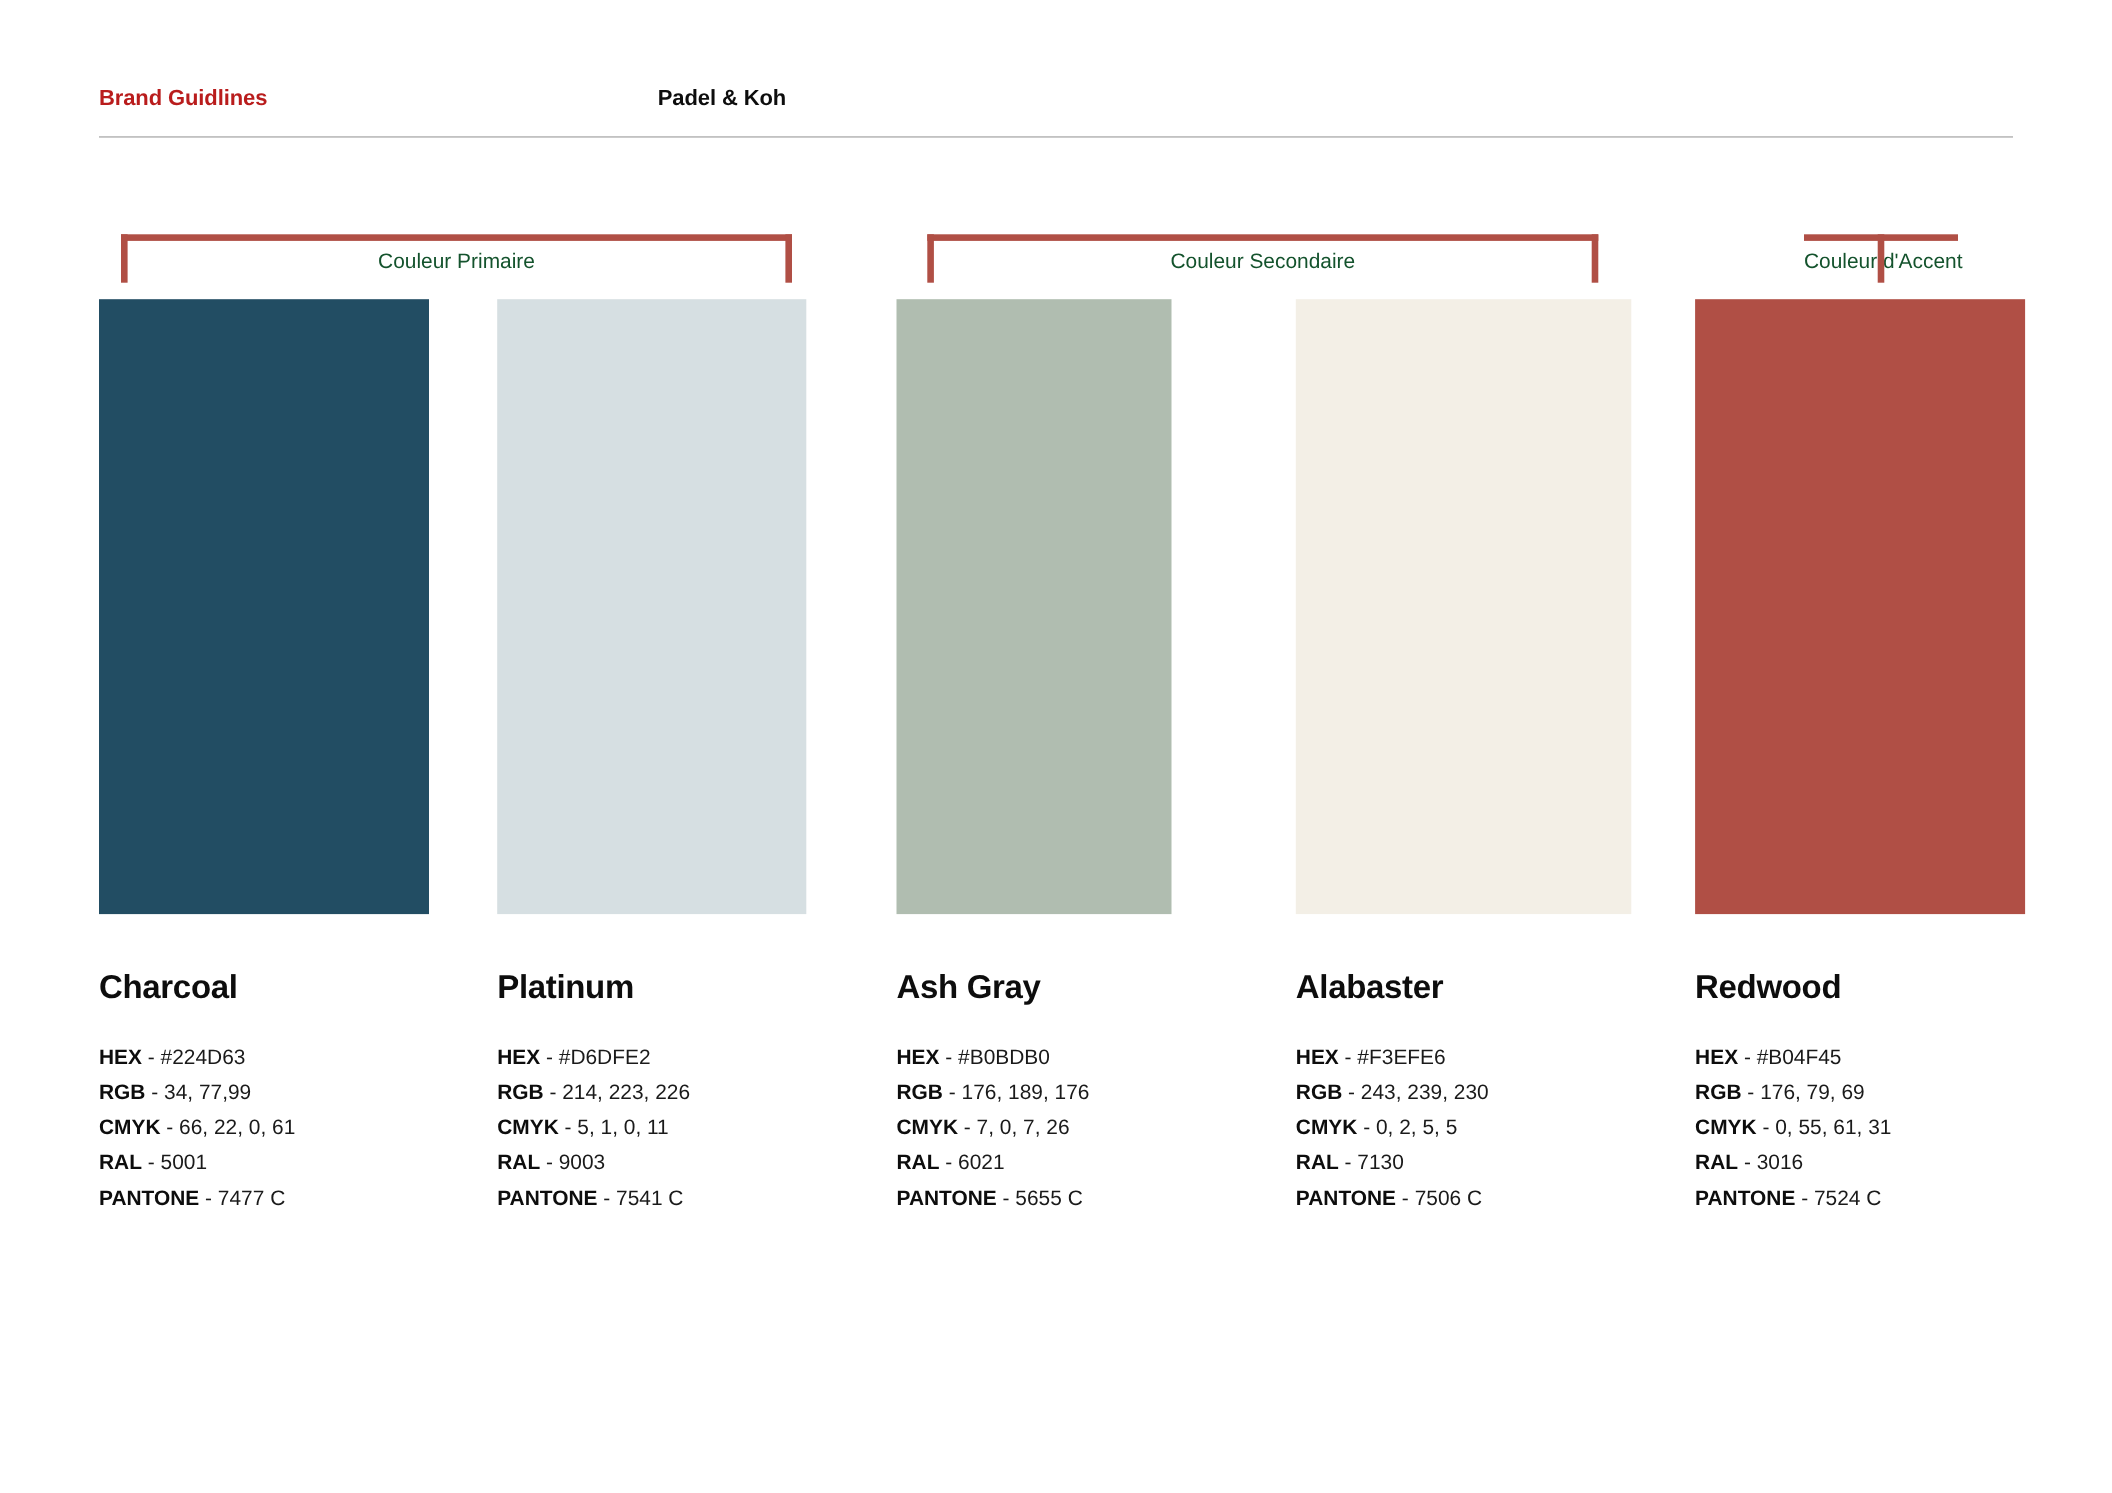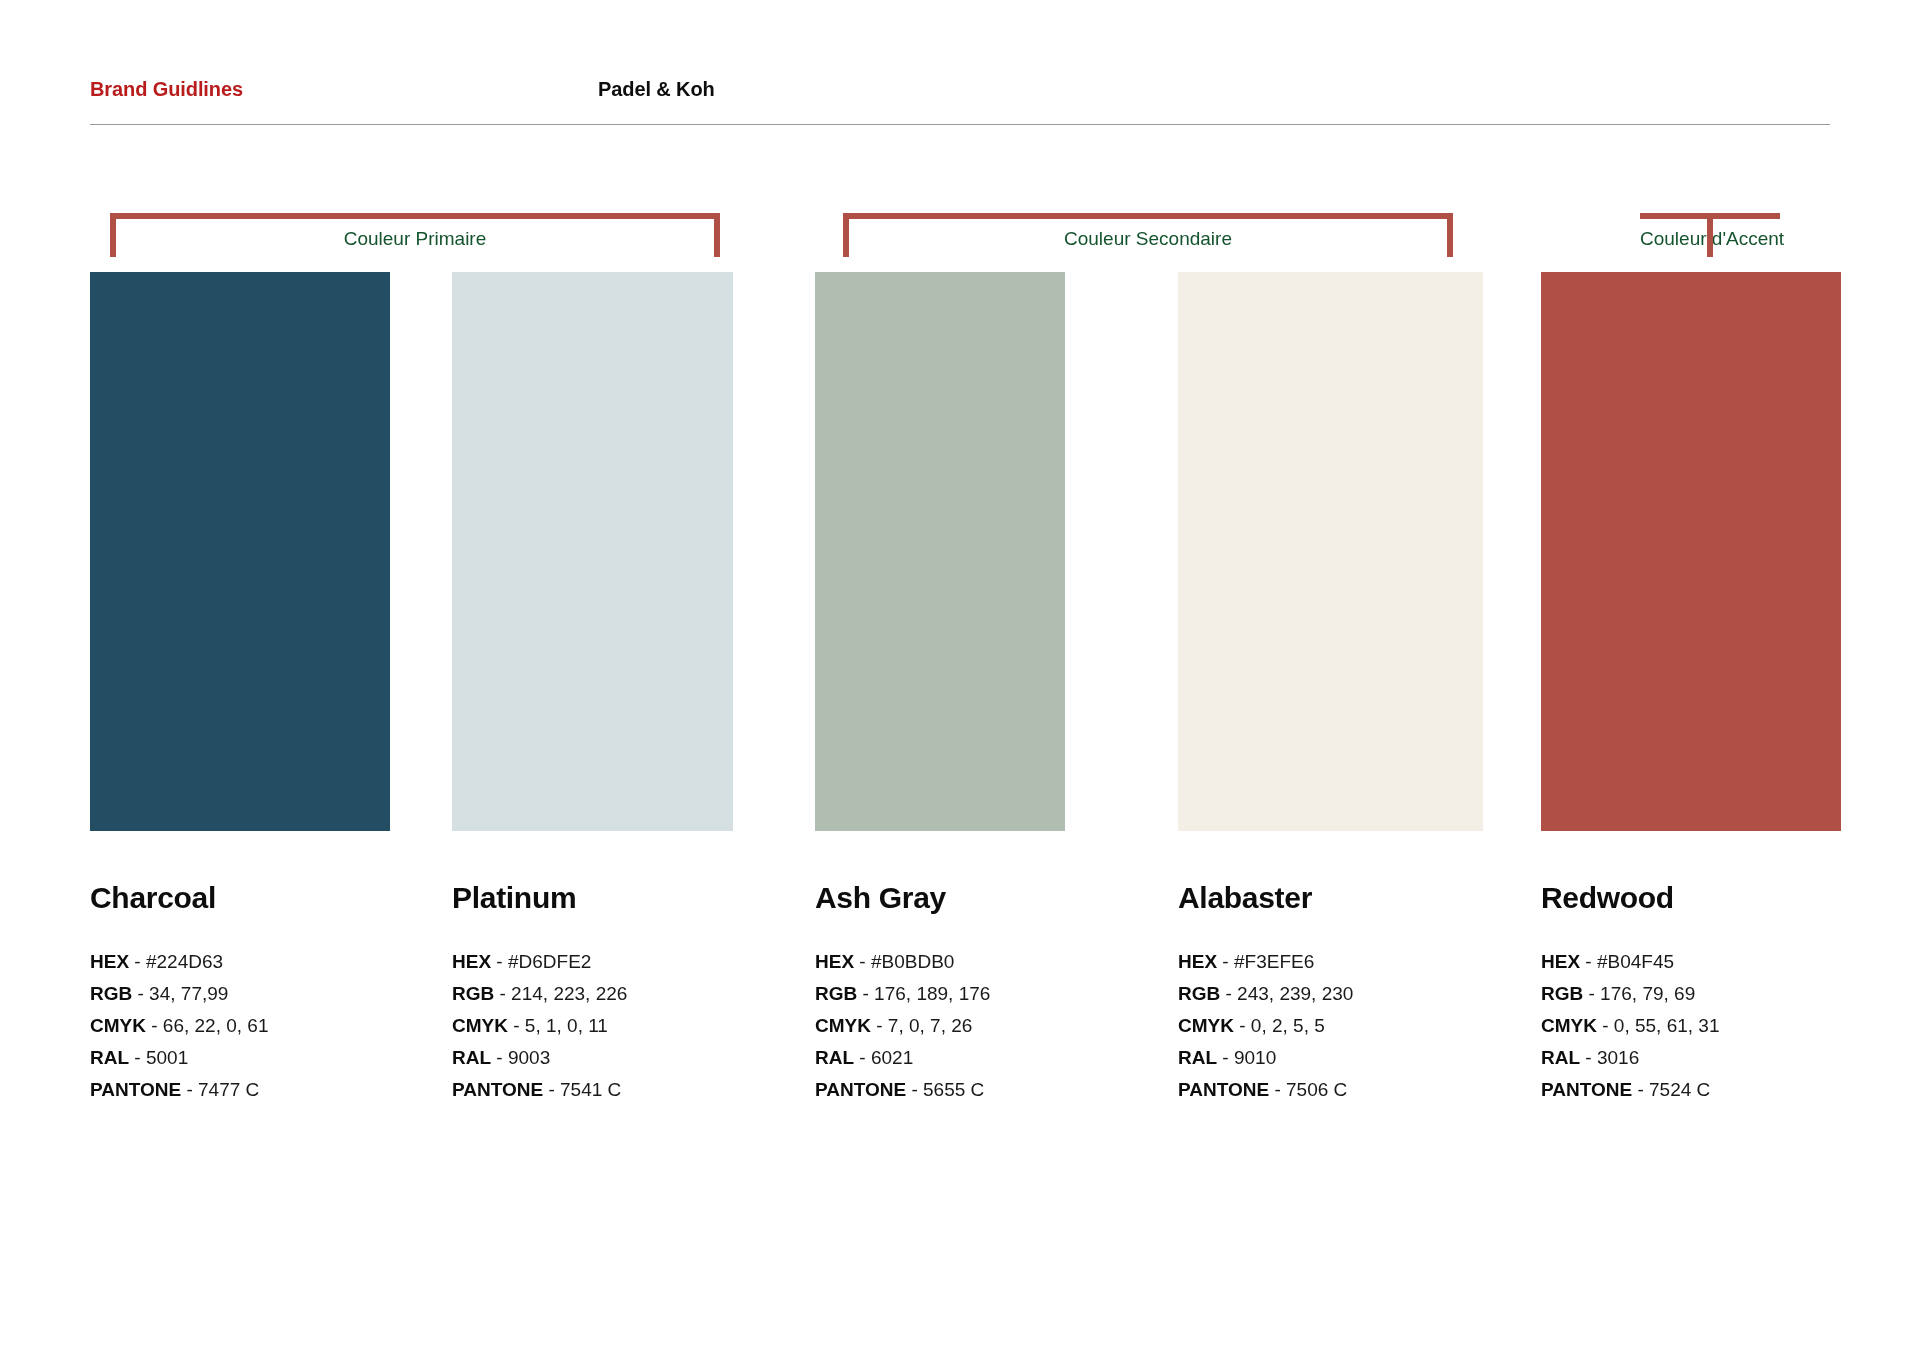--- a/index.html
+++ b/index.html
@@ -203,21 +203,21 @@
         <div class="spec-row"><span class="spec-key">PANTONE</span> <span class="spec-val">- 5655 C</span></div>
       </div>
     </div>
     <div class="swatch-col" style="left: 1178px; width: 305px;">
       <div class="swatch" style="background: rgb(243, 239, 230);"></div>
       <div class="color-name">Alabaster</div>
       <div class="specs">
         <div class="spec-row"><span class="spec-key">HEX</span> <span class="spec-val">- #F3EFE6</span></div>
         <div class="spec-row"><span class="spec-key">RGB</span> <span class="spec-val">- 243, 239, 230</span></div>
         <div class="spec-row"><span class="spec-key">CMYK</span> <span class="spec-val">- 0, 2, 5, 5</span></div>
-        <div class="spec-row"><span class="spec-key">RAL</span> <span class="spec-val">- 9010</span></div>
+        <div class="spec-row"><span class="spec-key">RAL</span> <span class="spec-val">- 7130</span></div>
         <div class="spec-row"><span class="spec-key">PANTONE</span> <span class="spec-val">- 7506 C</span></div>
       </div>
     </div>
     <div class="swatch-col" style="left: 1541px; width: 300px;">
       <div class="swatch" style="background: rgb(176, 79, 69);"></div>
       <div class="color-name">Redwood</div>
       <div class="specs">
         <div class="spec-row"><span class="spec-key">HEX</span> <span class="spec-val">- #B04F45</span></div>
         <div class="spec-row"><span class="spec-key">RGB</span> <span class="spec-val">- 176, 79, 69</span></div>
         <div class="spec-row"><span class="spec-key">CMYK</span> <span class="spec-val">- 0, 55, 61, 31</span></div>

